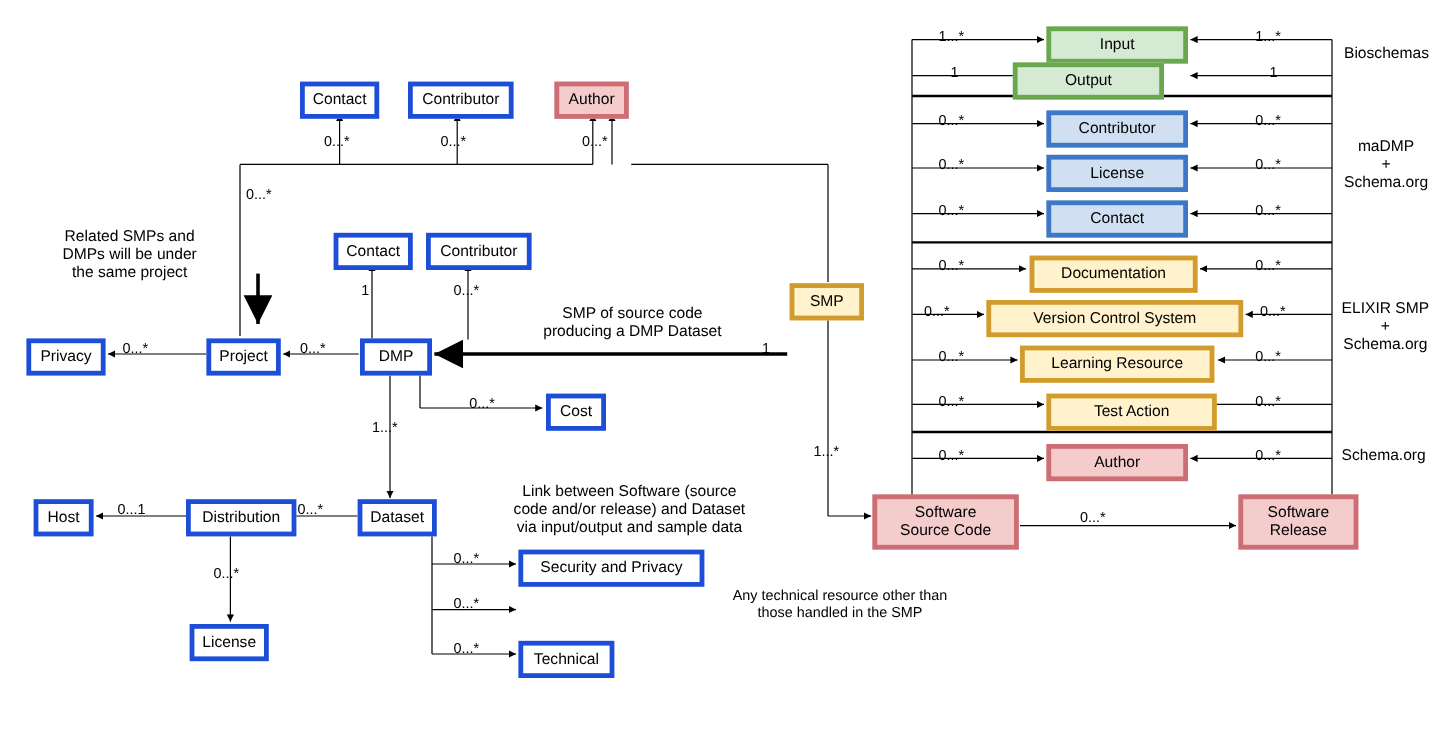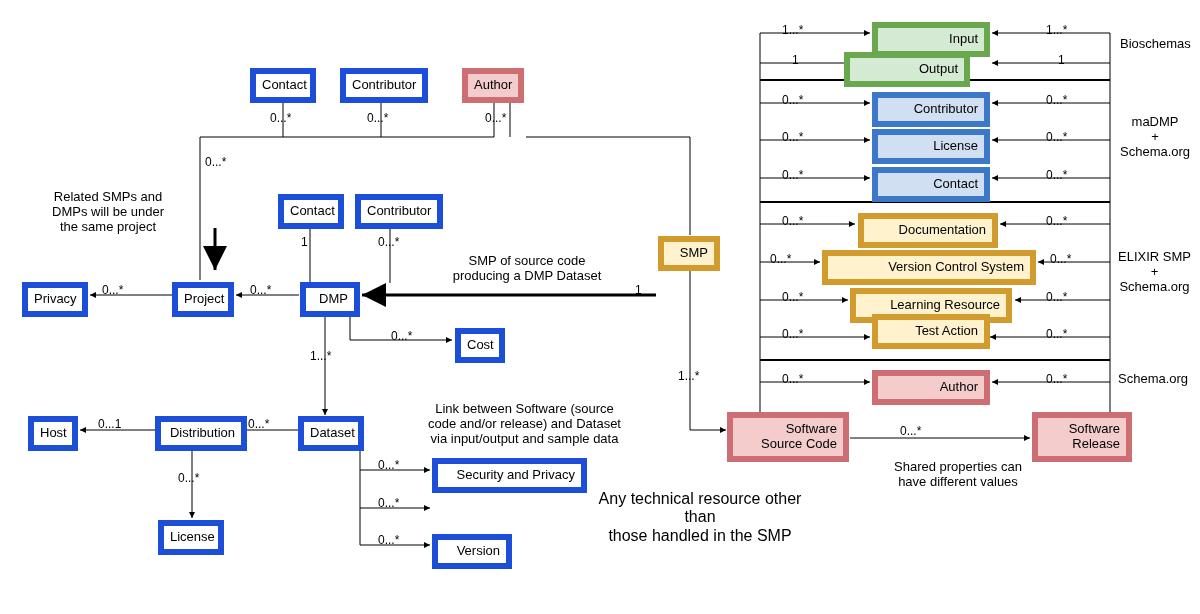--- a/index.html
+++ b/index.html
@@ -1,17 +1,17 @@
 <!DOCTYPE html>
 <html><head>
 <meta charset="utf-8">
 <style>
   html,body{margin:0;padding:0;background:#fff;font-family:Arial,Helvetica,sans-serif;font-size:13px;color:#000}
   .stage{position:relative;width:1200px;height:614px}
-  .box{position:absolute;border:6px solid #1d4ed8;text-align:right;padding:4px 6px;background:#fff;box-sizing:border-box;line-height:1.15}
+  .box{position:absolute;border:4px solid #1d4ed8;text-align:center;padding:4px 6px;background:#fff;box-sizing:border-box;line-height:1.15}
   .lbl{position:absolute;text-align:center;line-height:1.15}
   .bold{font-weight:normal}
   .green{background:#d5ead3;border-color:#6aa84f}
   .blue{background:#d0e0f2;border-color:#3d78c8}
   .pink{background:#f4cccc;border-color:#cc6e74}
   .yellow{background:#fff2cc;border-color:#d19b2e}
   svg{position:absolute;left:0;top:0}
   .arr{stroke:#000;fill:none}
   .thick{stroke-width:3}
   .thin{stroke-width:1}
@@ -118,49 +118,47 @@
 <div class="box" style="left:22px;top:282px;width:66px">Privacy</div>
 <div class="box" style="left:172px;top:282px;width:62px">Project</div>
 <div class="box" style="left:300px;top:282px;width:60px">DMP</div>
 <div class="box" style="left:455px;top:328px;width:50px">Cost</div>
 
 <div class="box" style="left:298px;top:416px;width:66px">Dataset</div>
 <div class="box" style="left:28px;top:416px;width:50px">Host</div>
 <div class="box" style="left:155px;top:416px;width:92px">Distribution</div>
 <div class="box" style="left:158px;top:520px;width:66px">License</div>
 <div class="box" style="left:432px;top:458px;width:155px">Security and Privacy</div>
-<div class="box" style="left:432px;top:534px;width:80px">Version</div>
+<div class="box" style="left:432px;top:534px;width:80px">Technical</div>
 
 <div class="box green" style="left:872px;top:22px;width:118px">Input</div>
 <div class="box green" style="left:844px;top:52px;width:126px">Output</div>
 <div class="box blue" style="left:872px;top:92px;width:118px">Contributor</div>
 <div class="box blue" style="left:872px;top:129px;width:118px">License</div>
 <div class="box blue" style="left:872px;top:167px;width:118px">Contact</div>
 <div class="box yellow" style="left:858px;top:213px;width:140px">Documentation</div>
 <div class="box yellow" style="left:822px;top:250px;width:214px">Version Control System</div>
 <div class="box yellow" style="left:850px;top:288px;width:162px">Learning Resource</div>
-<div class="box yellow" style="left:872px;top:314px;width:118px">Test Action</div>
+<div class="box yellow" style="left:872px;top:328px;width:142px">Test Action</div>
 <div class="box pink" style="left:872px;top:370px;width:118px">Author</div>
 <div class="box pink" style="left:727px;top:412px;width:122px;white-space:pre-line">Software
 Source Code</div>
 <div class="box pink" style="left:1032px;top:412px;width:100px;white-space:pre-line">Software
 Release</div>
 
 <div class="lbl bold" style="left:18px;top:190px;width:180px;white-space:pre-line">Related SMPs and
 DMPs will be under
 the same project</div>
 <div class="lbl bold" style="left:422px;top:254px;width:210px;white-space:pre-line">SMP of source code
 producing a  DMP Dataset</div>
 <div class="lbl bold" style="left:392px;top:402px;width:265px;white-space:pre-line">Link between Software (source
 code and/or release) and Dataset
 via input/output and sample data</div>
-<div class="lbl" style="left:590px;top:490px;width:220px;font-size:16px;white-space:pre-line">Any technical resource other than
+<div class="lbl" style="left:590px;top:490px;width:220px;font-size:12px;white-space:pre-line">Any technical resource other than
 those handled in the SMP</div>
-<div class="lbl bold" style="left:848px;top:460px;width:220px;white-space:pre-line">Shared properties can
-have different values</div>
 
 <div class="lbl" style="left:1120px;top:37px">Bioschemas</div>
 <div class="lbl" style="left:1120px;top:115px;white-space:pre-line">maDMP
 +
 Schema.org</div>
 <div class="lbl" style="left:1118px;top:250px;white-space:pre-line">ELIXIR SMP
 +
 Schema.org</div>
 <div class="lbl" style="left:1118px;top:372px">Schema.org</div>
 

